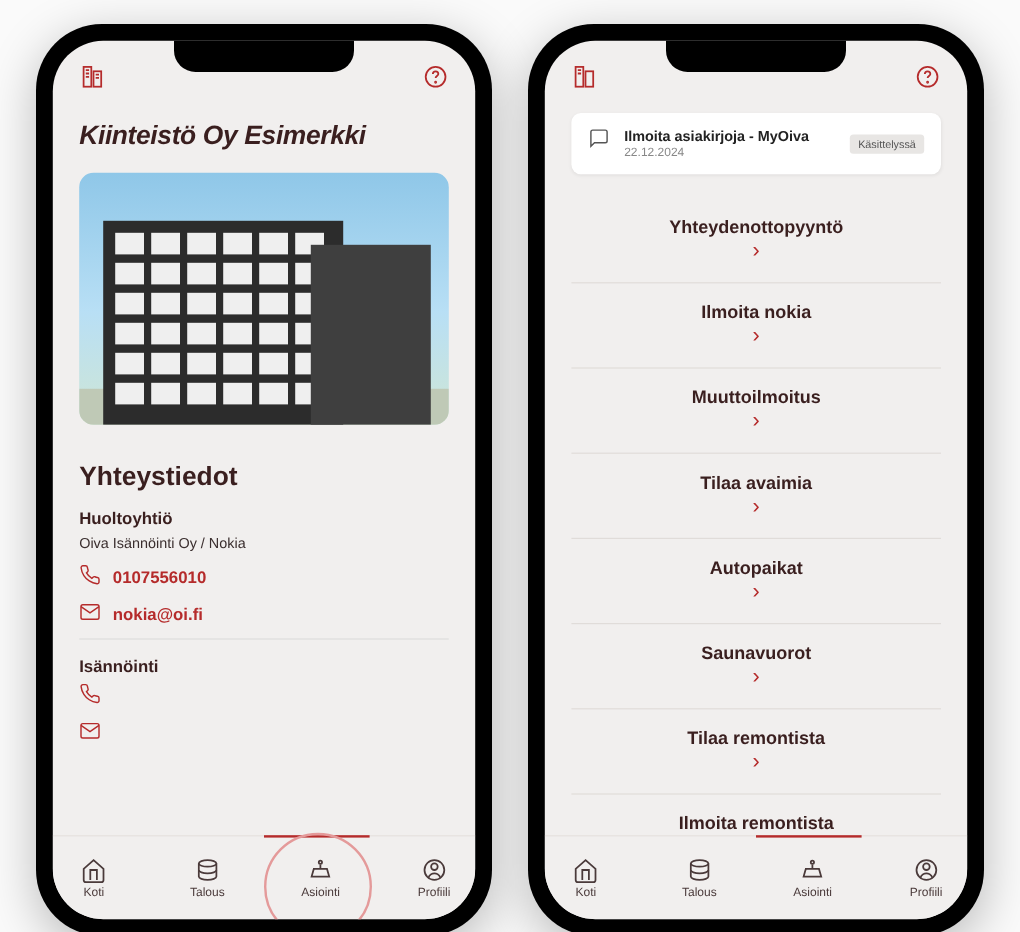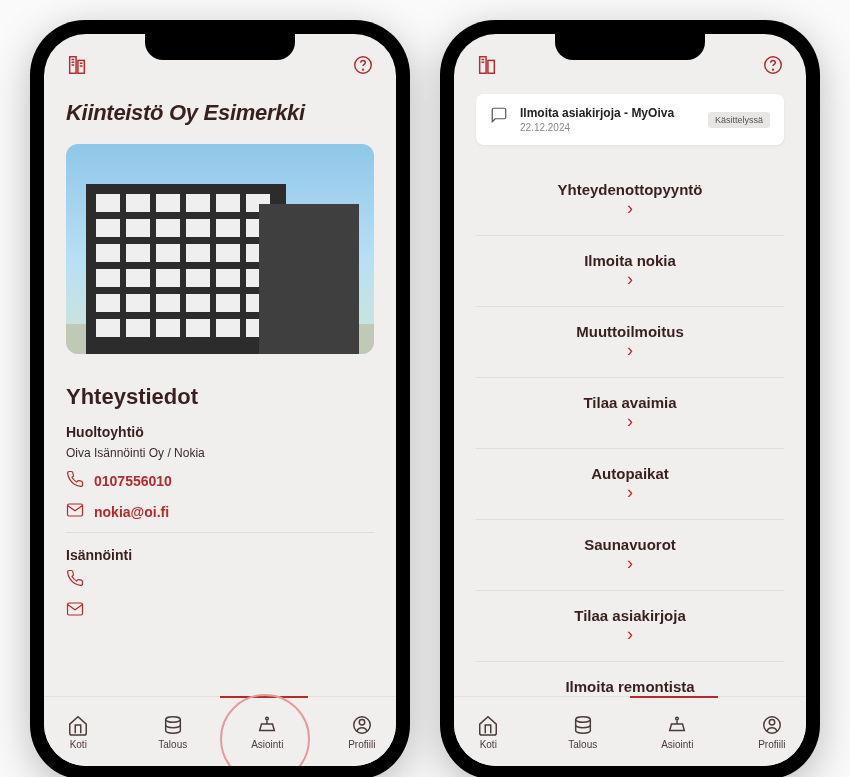--- a/index.html
+++ b/index.html
@@ -373,21 +373,21 @@
           </div>
         <div class="menu-item">
             <span>Autopaikat</span>
             <span class="chev">›</span>
           </div>
         <div class="menu-item">
             <span>Saunavuorot</span>
             <span class="chev">›</span>
           </div>
         <div class="menu-item">
-            <span>Tilaa asiakirjoja</span>
+            <span>Tilaa remontista</span>
             <span class="chev">›</span>
           </div>
         <div class="menu-item">
             <span>Ilmoita remontista</span>
             <span class="chev">›</span>
           </div>
         <div class="menu-item" style="border-bottom:none">
             <span>Avoimet</span>
             <span class="chev">›</span>
           </div>

